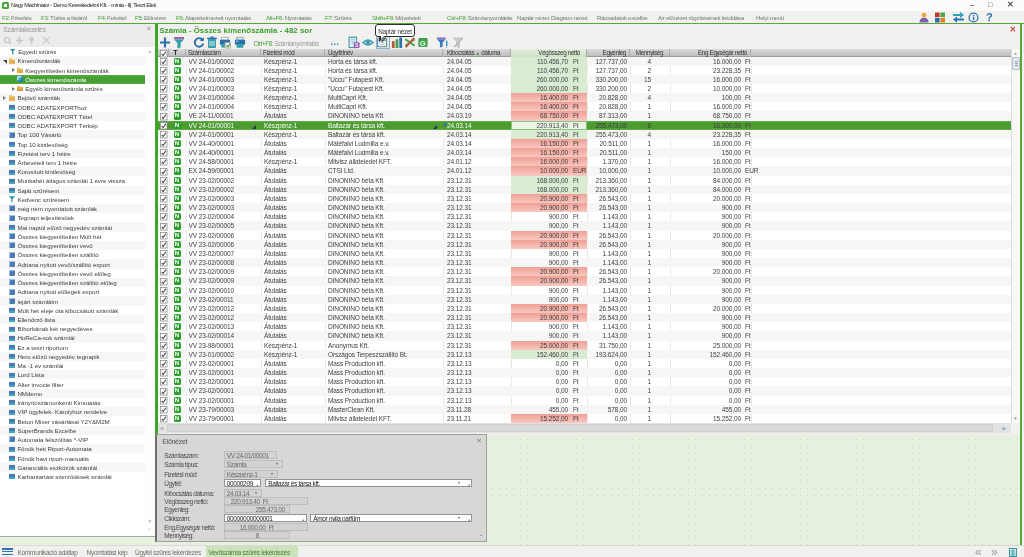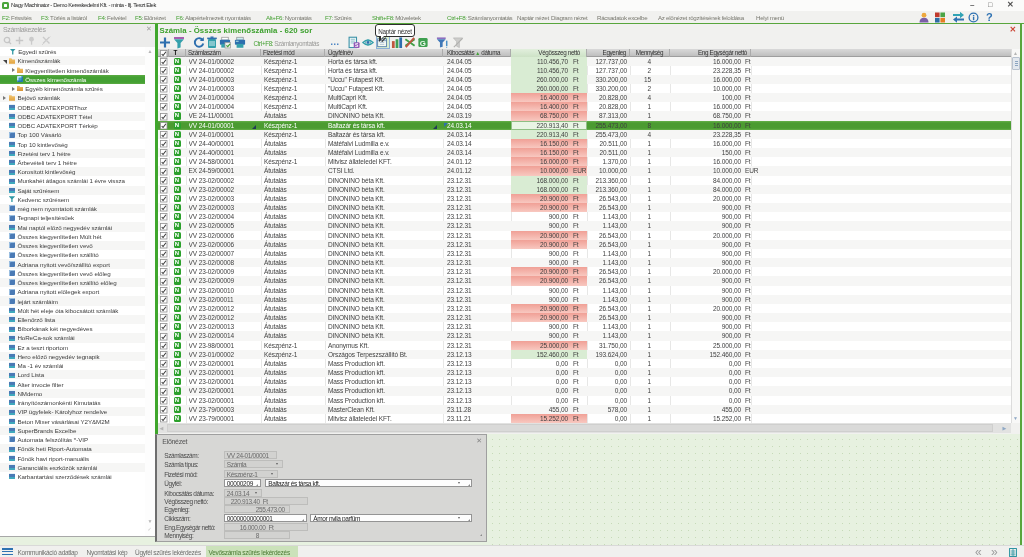--- a/index.html
+++ b/index.html
@@ -353,21 +353,21 @@
 </div>
 </div>
 <div class="abs" id="sbsc">
         <div class="scarr" style="top:1px;">▲</div>
         <div class="scarr" style="top:471px;">▼</div>
         <div class="scarr" style="top:479px;color:#c4c4c4;">✓</div>
       </div>
 </div>
 <div class="abs" id="vgr"></div>
 <div class="abs" id="main">
-<div class="abs" id="ptitle">Számla - Összes kimenőszámla - 620 sor</div>
+<div class="abs" id="ptitle">Számla - Összes kimenőszámla - 482 sor</div>
 <div class="abs" id="px">✕</div>
 <svg class="tbtn" style="left:1.0px;" width="12" height="13" viewBox="0 0 12 13">
         <path d="M6 1.5 v10 M1 6.5 h10" stroke="#2e6fae" stroke-width="2.2"></path>
       </svg>
 <svg class="tbtn" style="left:15.0px;" width="12" height="13" viewBox="0 0 12 13">
         <rect x="1" y="1" width="10" height="2" fill="#a85fb0"></rect>
         <path d="M1 3.2 h10 l-3.4 3.8 v4.5 l-3.2 1 v-5.5 z" fill="#35a0ab"></path>
       </svg>
 <svg class="tbtn" style="left:35.0px;" width="12" height="13" viewBox="0 0 12 13">
         <path d="M9.8 4.2 A4.3 4.3 0 1 0 10.3 7.6" fill="none" stroke="#2e6fae" stroke-width="1.9"></path>

